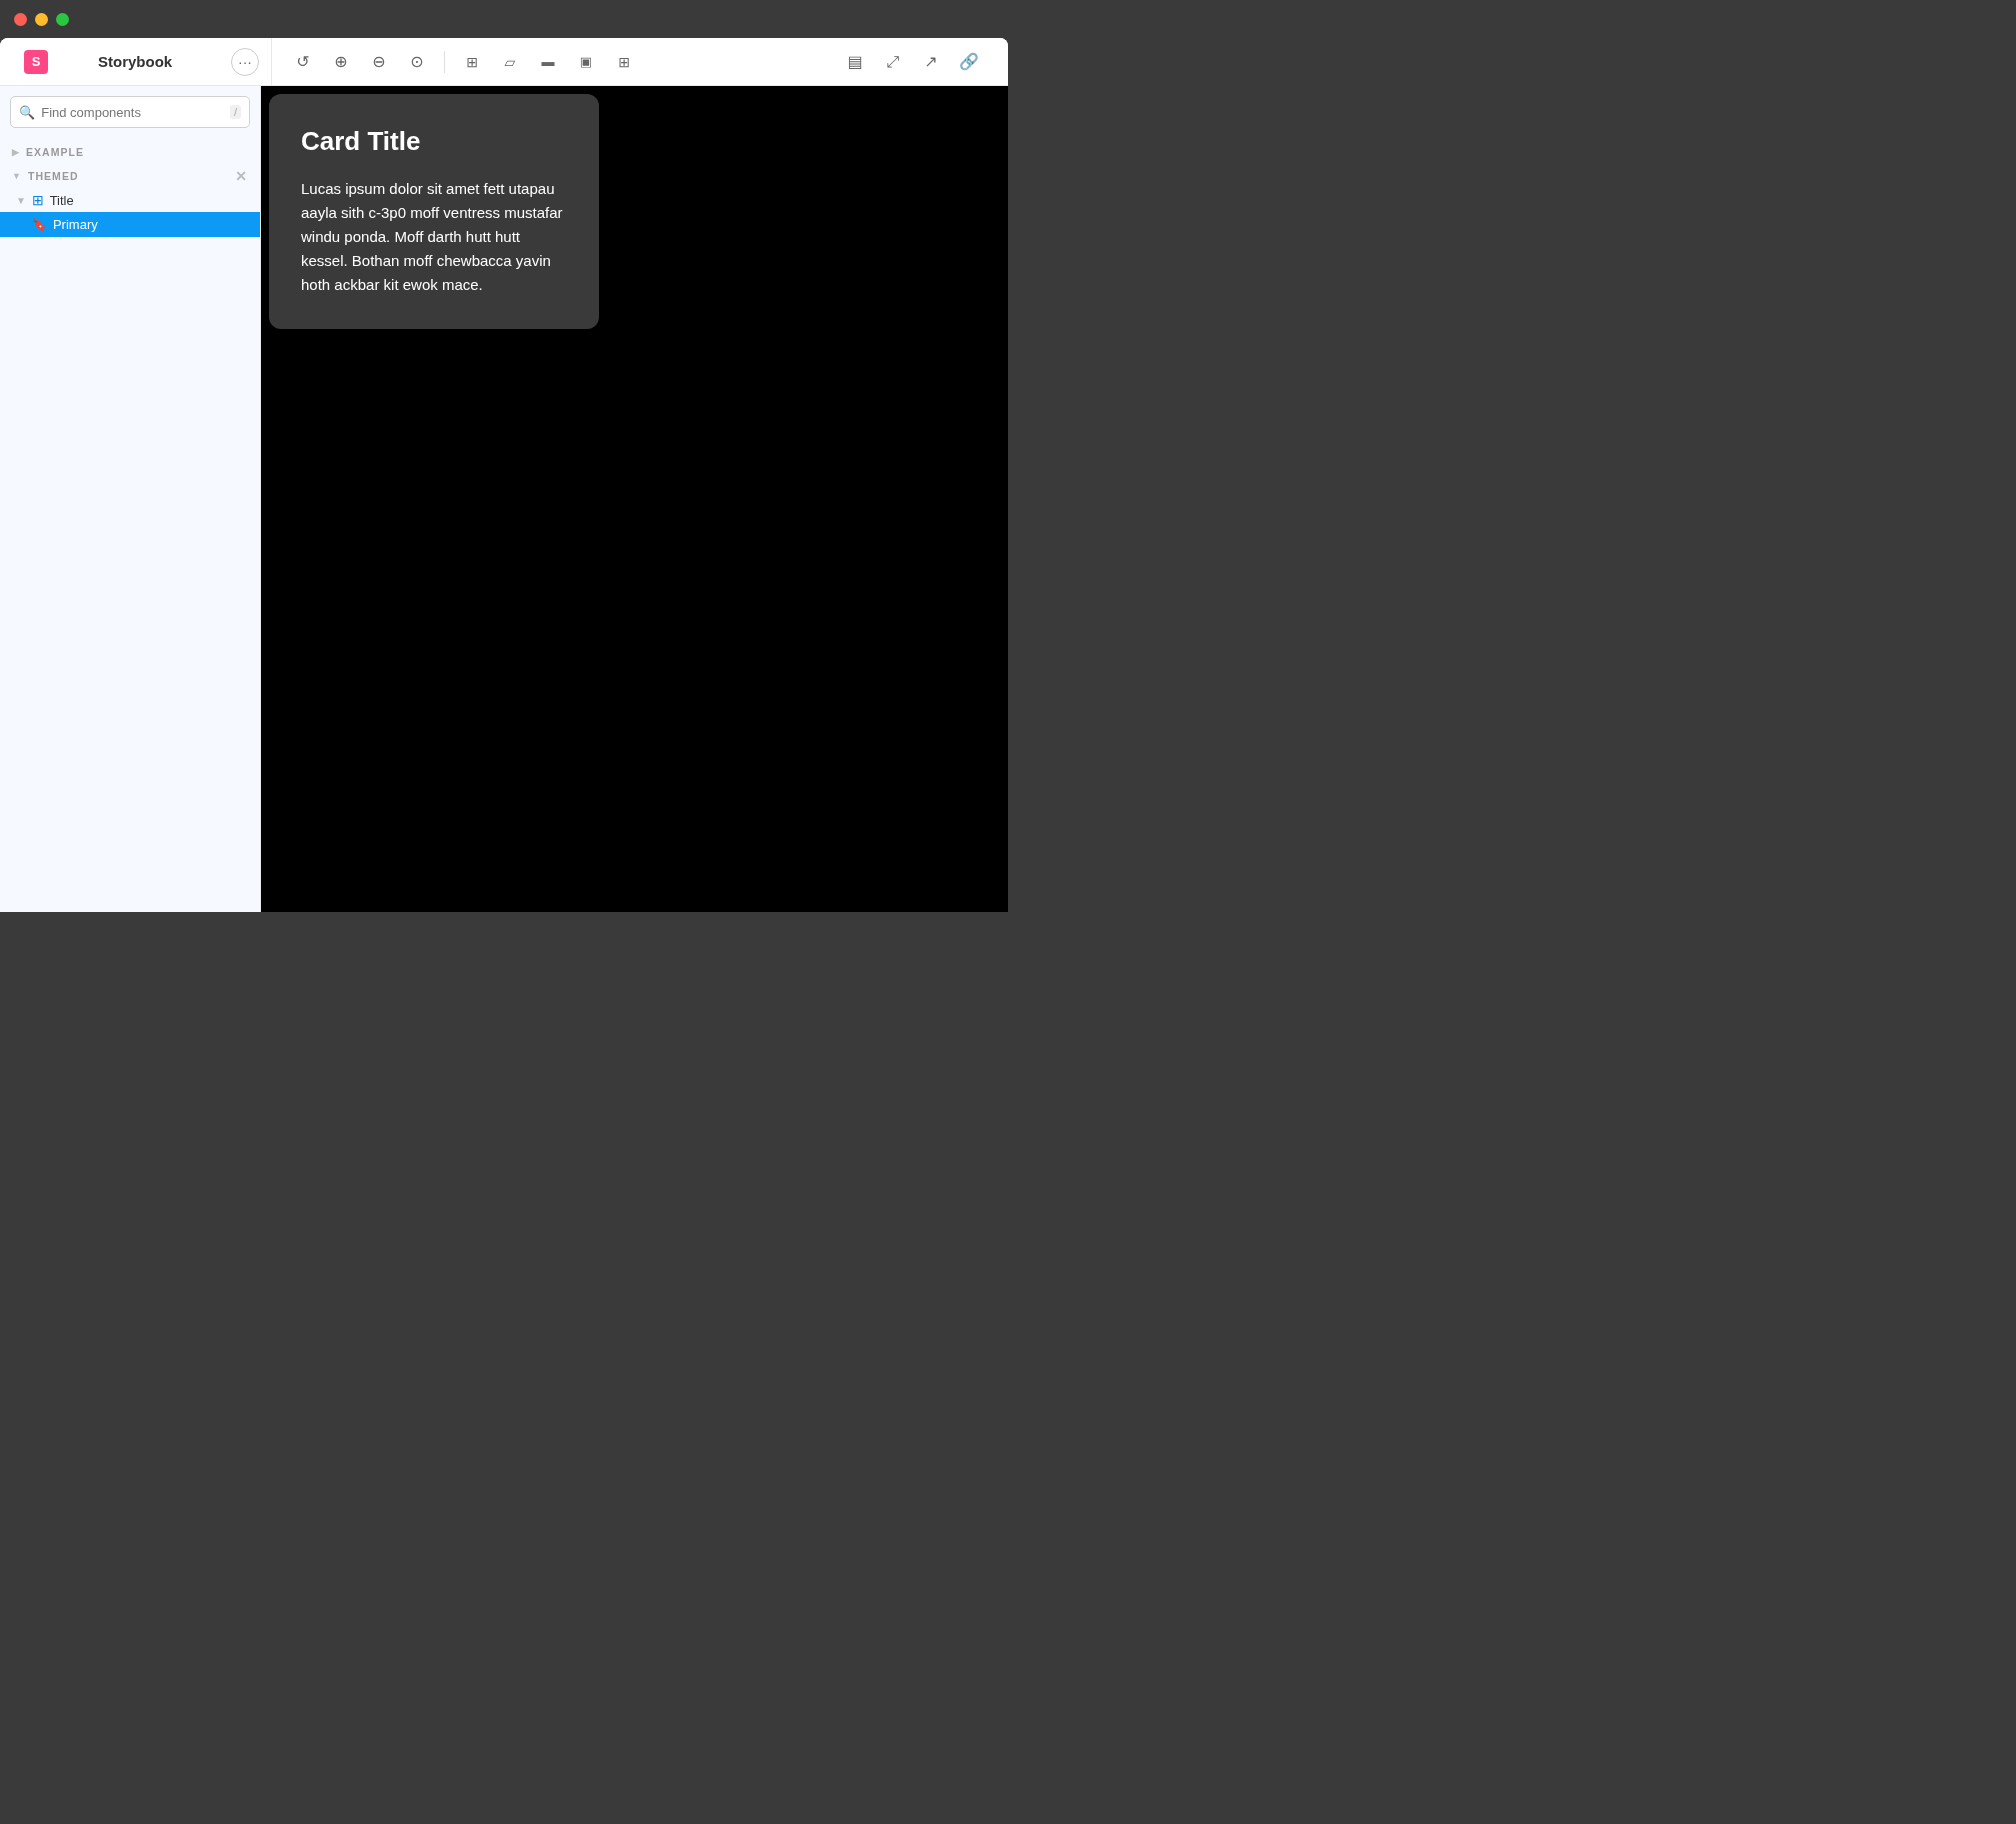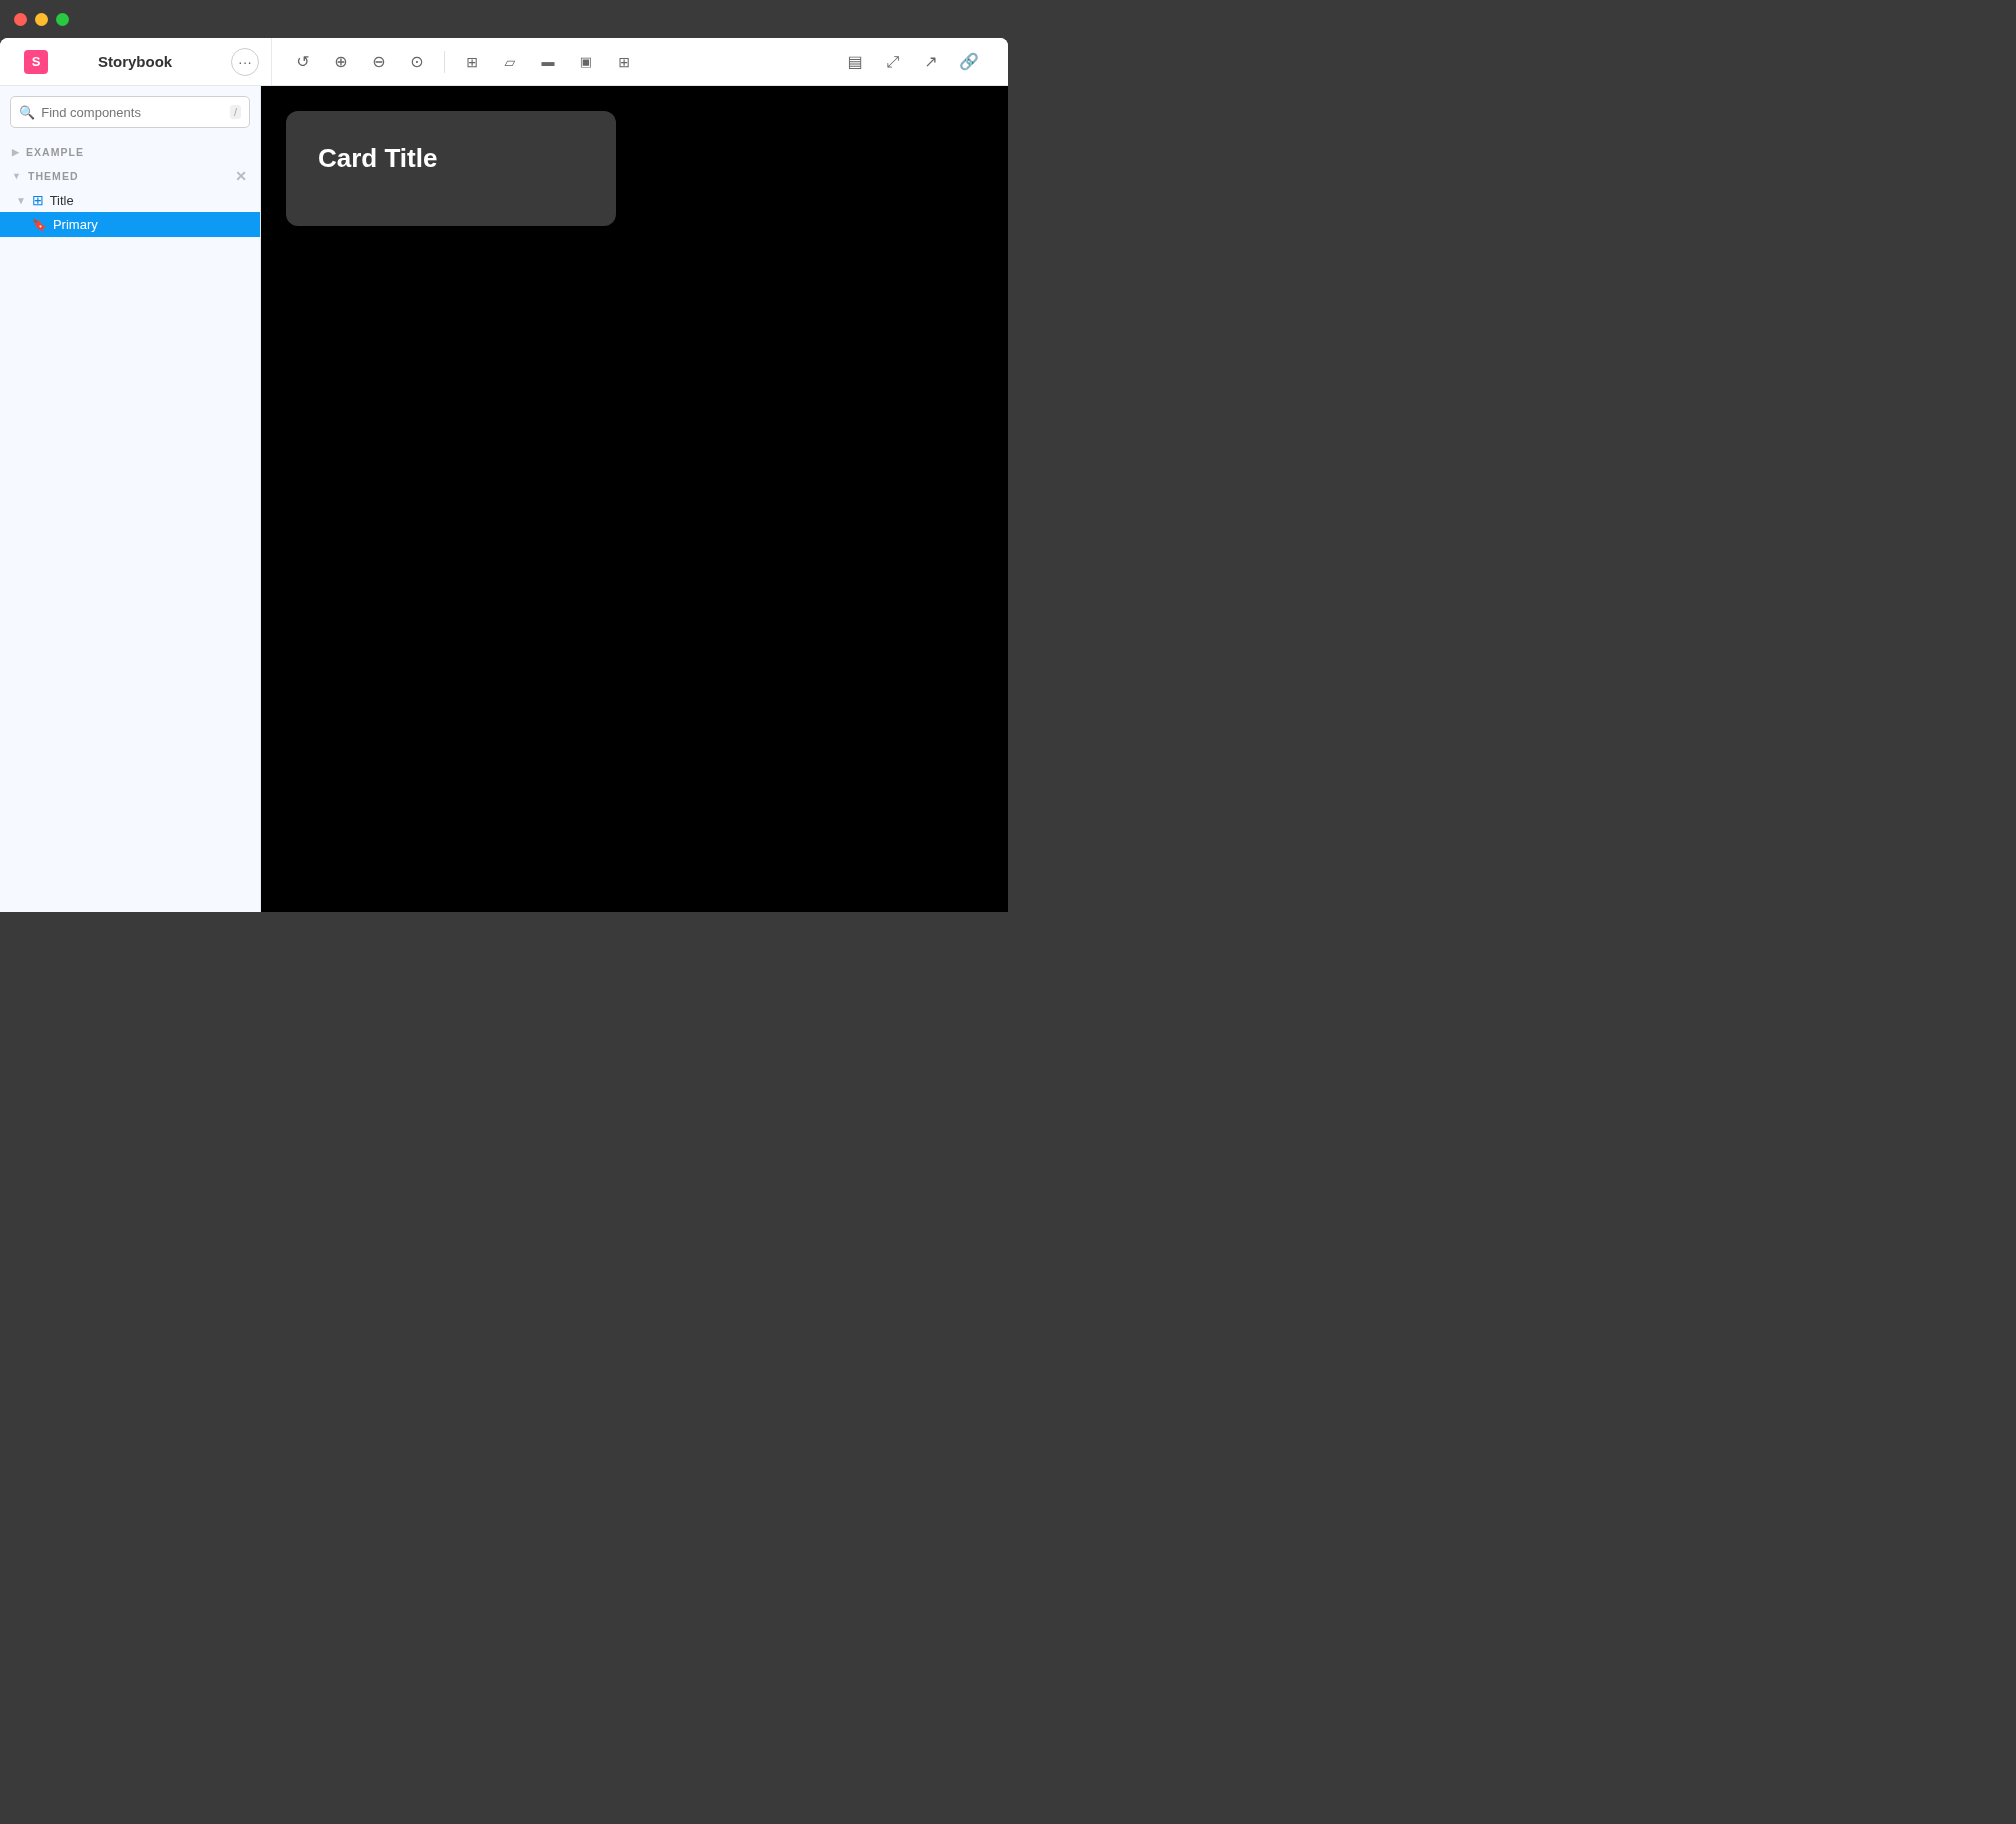--- a/index.html
+++ b/index.html
@@ -205,21 +205,21 @@
     }
     .story-item .bookmark-icon { font-size: 12px; }
 
     
     .preview {
       flex: 1;
       background: #000;
       display: flex;
       align-items: flex-start;
       justify-content: flex-start;
-      padding: 25px;
+      padding: 8px;
       overflow: auto;
     }
 
     .card-component {
       background: #3a3a3a;
       border-radius: 12px;
       padding: 32px;
       width: 330px;
       color: #fff;
     }
@@ -330,16 +330,17 @@
 
       <div class="story-item active">
         <span class="bookmark-icon">🔖</span>
         <span>Primary</span>
       </div>
     </div>
 
     <div class="preview">
       <div class="card-component">
         <div class="card-title">Card Title</div>
+        <div class="card-body">Lucas ipsum dolor sit amet fett utapau aayla sith c-3p0 moff ventress mustafar windu ponda. Moff darth hutt hutt kessel. Bothan moff chewbacca yavin hoth ackbar kit ewok mace.</div>
       </div>
     </div>
   </div>
 </div>
 
 </body></html>

